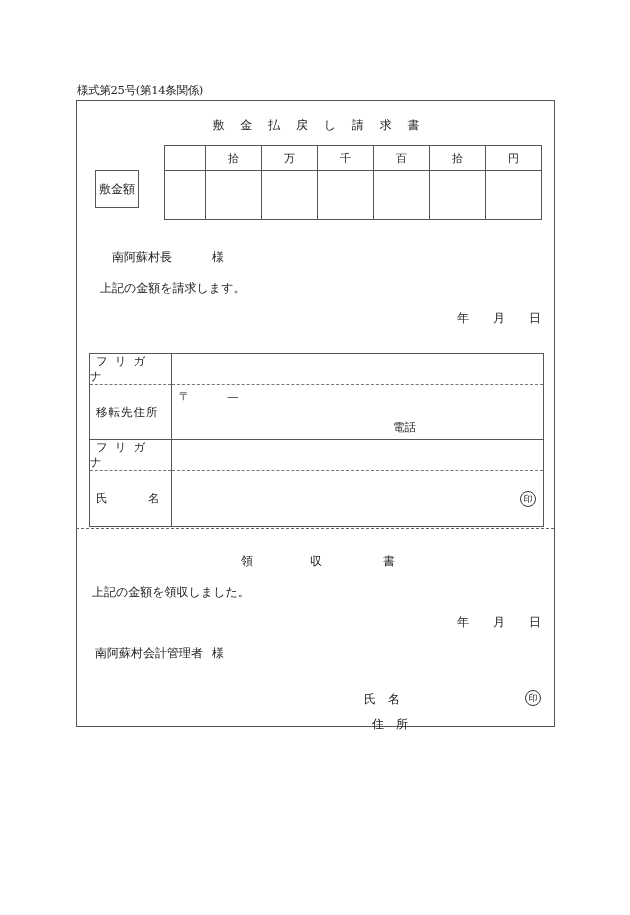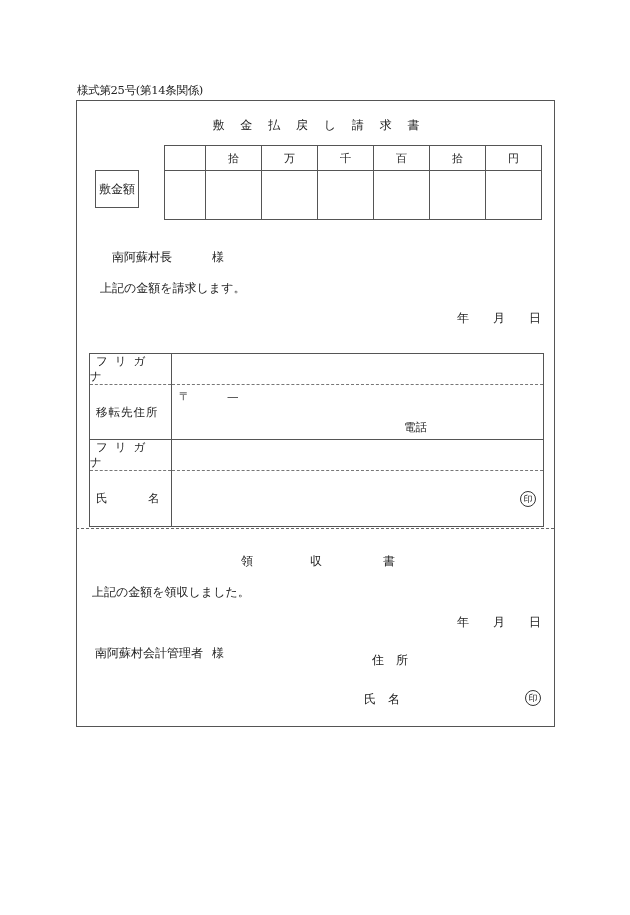--- a/index.html
+++ b/index.html
@@ -73,21 +73,21 @@
   <tbody>
       <tr class="kana">
     <td class="lbl"><span class="kana-lbl">フリガナ</span></td>
     <td></td>
   </tr>
   <tr class="addr">
     <td class="lbl" style="height:54px; padding-left:6px; letter-spacing:1px">移転先住所</td>
     <td style="position:relative">
       <span class="abs" style="left:7px;top:4px;font-family:'DejaVu Sans',sans-serif;font-size:11px">〒</span>
       <span class="abs" style="left:55px;top:4px">—</span>
-      <span class="abs" style="left:232px;top:35px">電話</span>
+      <span class="abs" style="left:221px;top:35px">電話</span>
     </td>
   </tr>
   <tr class="kana">
     <td class="lbl"><span class="kana-lbl">フリガナ</span></td>
     <td></td>
   </tr>
   <tr class="name">
     <td class="lbl" style="height:55px; position:relative">
       <span class="abs" style="left:6px;top:20px">氏</span>
       <span class="abs" style="left:58px;top:20px">名</span>
@@ -107,15 +107,15 @@
 
 <div class="abs txt" style="left:92px;top:584px">上記の金額を領収しました。</div>
 
 <div class="abs txt" style="left:457px;top:614px">年</div>
 <div class="abs txt" style="left:493px;top:614px">月</div>
 <div class="abs txt" style="left:529px;top:614px">日</div>
 
 <div class="abs txt" style="left:95px;top:645px">南阿蘇村会計管理者</div>
 <div class="abs txt" style="left:212px;top:645px">様</div>
 
-<div class="abs txt" style="left:372px;top:652px">住　所</div>
+<div class="abs txt" style="left:372px;top:716px">住　所</div>
 <div class="abs txt" style="left:364px;top:691px">氏　名</div>
 <div class="abs seal" style="left:525px;top:690px">印</div>
 
 </body></html>

